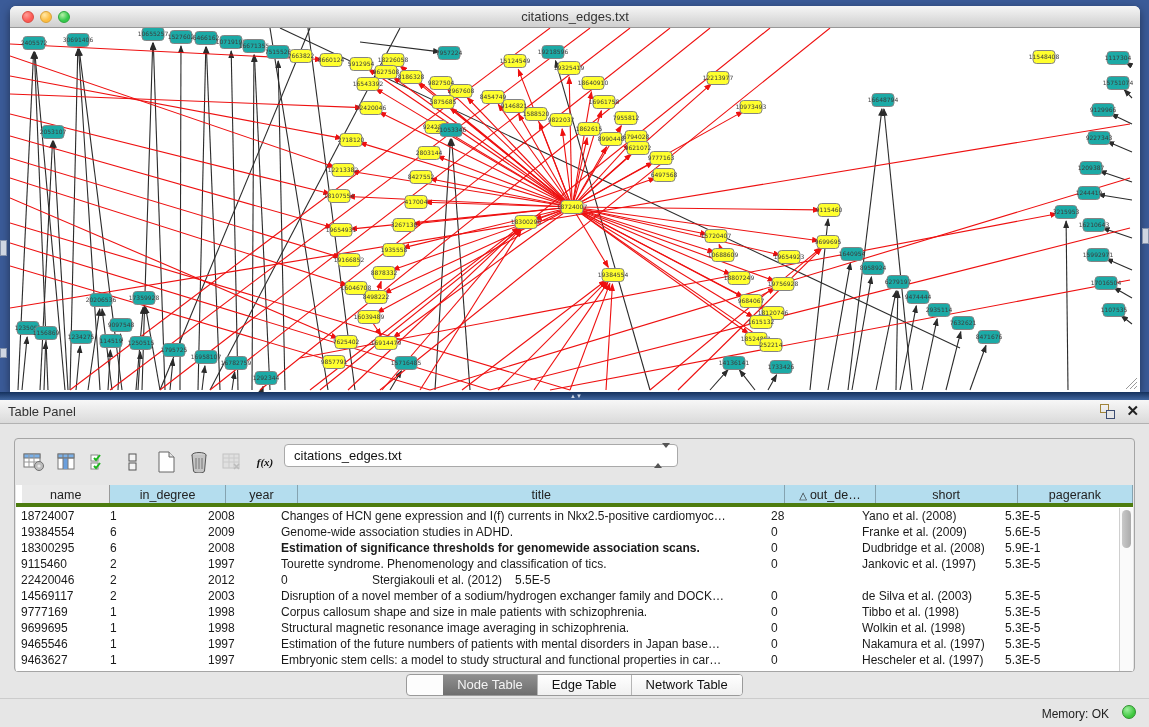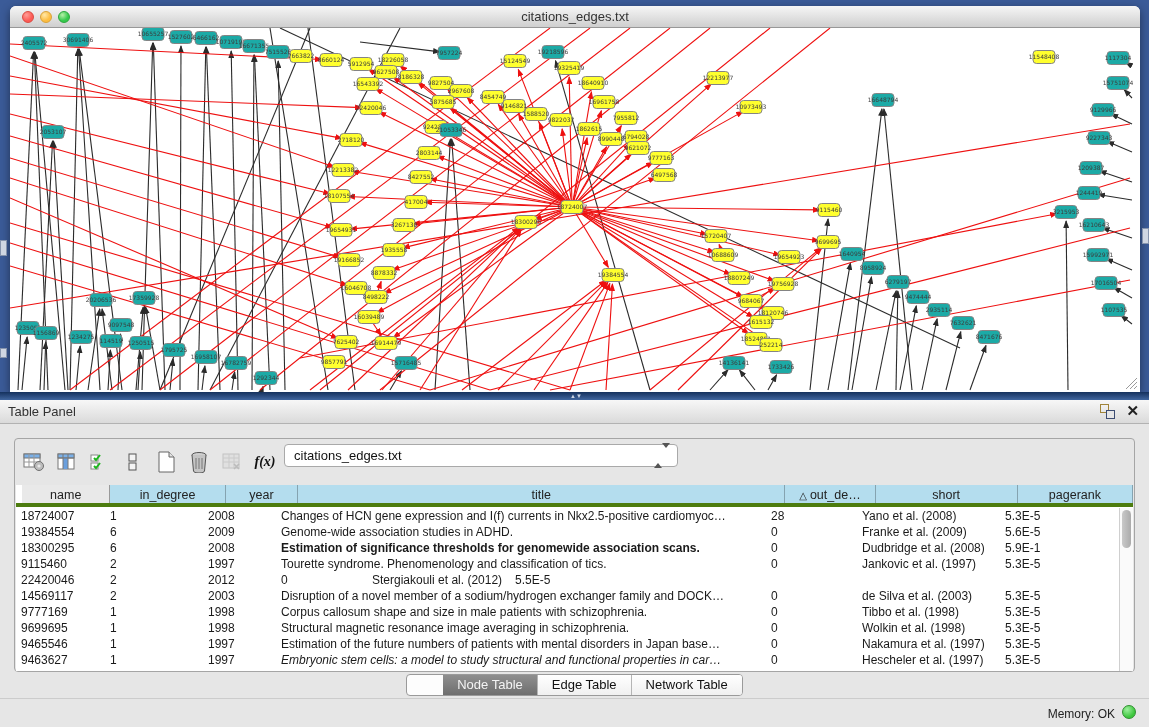--- a/index.html
+++ b/index.html
@@ -40,21 +40,21 @@
   .float-ic { position:absolute; right:34px; top:4px; width:15px; height:15px; }
   .float-ic .sq1 { position:absolute; left:0; top:0; width:9px; height:9px; border:1.5px solid #a08439; }
   .float-ic .sq2 { position:absolute; right:0; bottom:0; width:9px; height:9px; border:1.5px solid #3c4c72; background:#e6e6e6; }
   .close-ic { position:absolute; right:10px; top:2px; font-size:15px; font-weight:bold; color:#222; cursor:default; }
 
   .inner-box { position:absolute; left:14px; top:38px; width:1121px; height:234px;
     border:1px solid #a5a5a5; border-radius:4px; background:#e6e6e6; }
   .toolbar { position:absolute; left:4px; top:6px; height:34px; display:flex; align-items:center; }
   .tool-btn { width:30px; height:28px; display:flex; align-items:center; justify-content:center; margin-right:3px; }
   .tool-btn.dim { opacity:.45; }
-  .fx { font-family:"Liberation Serif", serif; font-style:italic; font-weight:bold; font-size:14px; color:#111; }
+  .fx { font-family:"Liberation Serif", serif; font-style:italic; font-weight:bold; font-size:11px; color:#111; }
   .dropdown { position:absolute; left:269px; top:5px; width:394px; height:23px; background:#fff;
     border:1px solid #a9a9a9; border-radius:4px; font-size:13px; color:#111;
     display:flex; align-items:center; padding-left:9px; }
   .dd-arrows { position:absolute; right:7px; top:3px; }
   .dd-arrows .up { width:0; height:0; border-left:4px solid transparent; border-right:4px solid transparent;
     border-bottom:5px solid #555; margin-bottom:2px; }
   .dd-arrows .dn { width:0; height:0; border-left:4px solid transparent; border-right:4px solid transparent;
     border-top:5px solid #555; }
 
   .tbl { position:absolute; left:1px; top:46px; width:1117px; height:186px; background:#fff; }
@@ -73,21 +73,21 @@
     background:linear-gradient(90deg,#c9c9c9,#ababab); border-radius:5px; }
 
   .tabbar { position:absolute; left:0; top:274px; width:1149px; display:flex; justify-content:center; }
   .seg { display:flex; border:1px solid #9a9a9a; border-radius:4px; overflow:hidden; background:#fdfdfd;padding-left:36px; }
   .seg-btn { font-size:13px; padding:2px 14px; height:20px; line-height:16px; color:#111;
     border-right:1px solid #b5b5b5; background:linear-gradient(#ffffff,#f0f0f0); }
   .seg-btn:last-child { border-right:none; }
   .seg-btn.active { background:linear-gradient(#8f8f8f,#6e6e6e); color:#f4f4f4; }
 
   .statusbar { position:absolute; left:0; bottom:0; width:1149px; height:29px; border-top:1px solid #cccccc; }
-  .statusbar .mem { position:absolute; right:34px; top:8px; font-size:12px; color:#222; }
+  .statusbar .mem { position:absolute; right:40px; top:8px; font-size:12px; color:#222; }
   .mem-dot { position:absolute; right:13px; top:6px; width:14px; height:14px; border-radius:50%;
     background:radial-gradient(circle at 35% 30%, #9ef09e, #3ec73e 65%); border:1px solid #2e8f2e; }
 </style>
 </head>
 <body>
 
 <div id="desktop">
 
   <div id="net-window">
     <div class="titlebar">
@@ -873,21 +873,21 @@
               <div class="td" style="width: 73px;">1997</div>
               <div class="td" style="width: 490px;">Estimation of the future numbers of patients with mental disorders in Japan base…</div>
               <div class="td" style="width: 91px;">0</div>
               <div class="td" style="width: 143px;">Nakamura et al. (1997)</div>
               <div class="td" style="width: 116px;">5.3E-5</div>
             </div>
             <div class="tr">
               <div class="td" style="width: 89px;">9463627</div>
               <div class="td" style="width: 98px;">1</div>
               <div class="td" style="width: 73px;">1997</div>
-              <div class="td" style="width: 490px; font-style: italic;">Embryonic stem cells: a model to study structural and functional properties in car…</div>
+              <div class="td" style="width: 490px;">Embryonic stem cells: a model to study structural and functional properties in car…</div>
               <div class="td" style="width: 91px;">0</div>
               <div class="td" style="width: 143px;">Hescheler et al. (1997)</div>
               <div class="td" style="width: 116px;">5.3E-5</div>
             </div>
           </div>
         <div class="vscroll">
             <div class="thumb"></div>
           </div>
       </div>
     </div>

